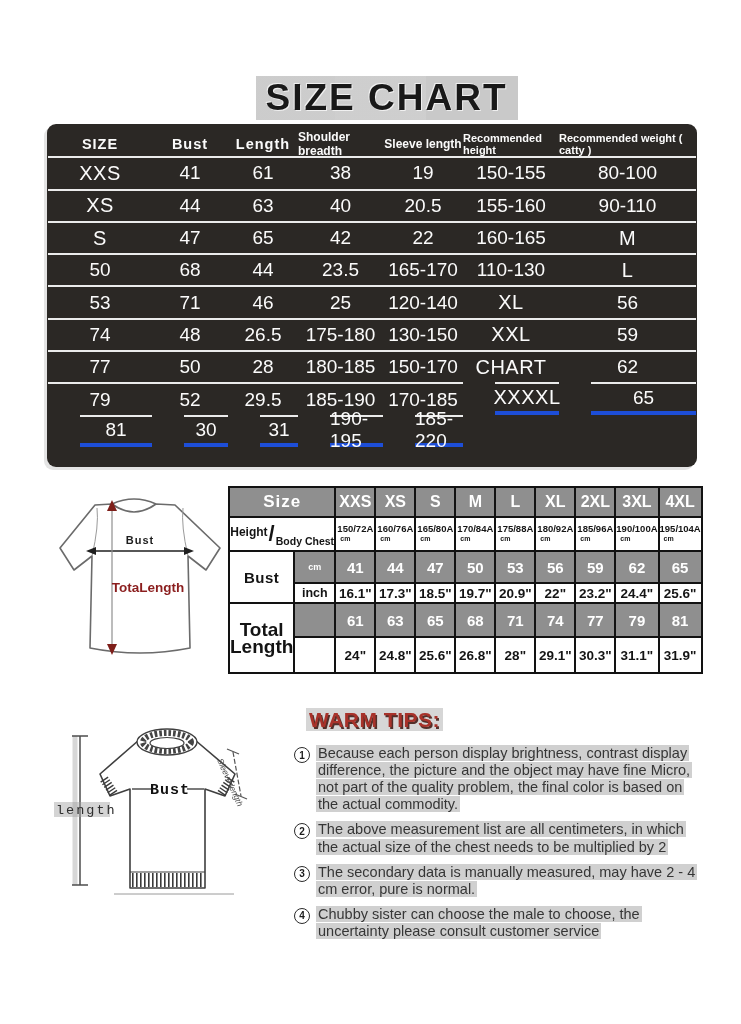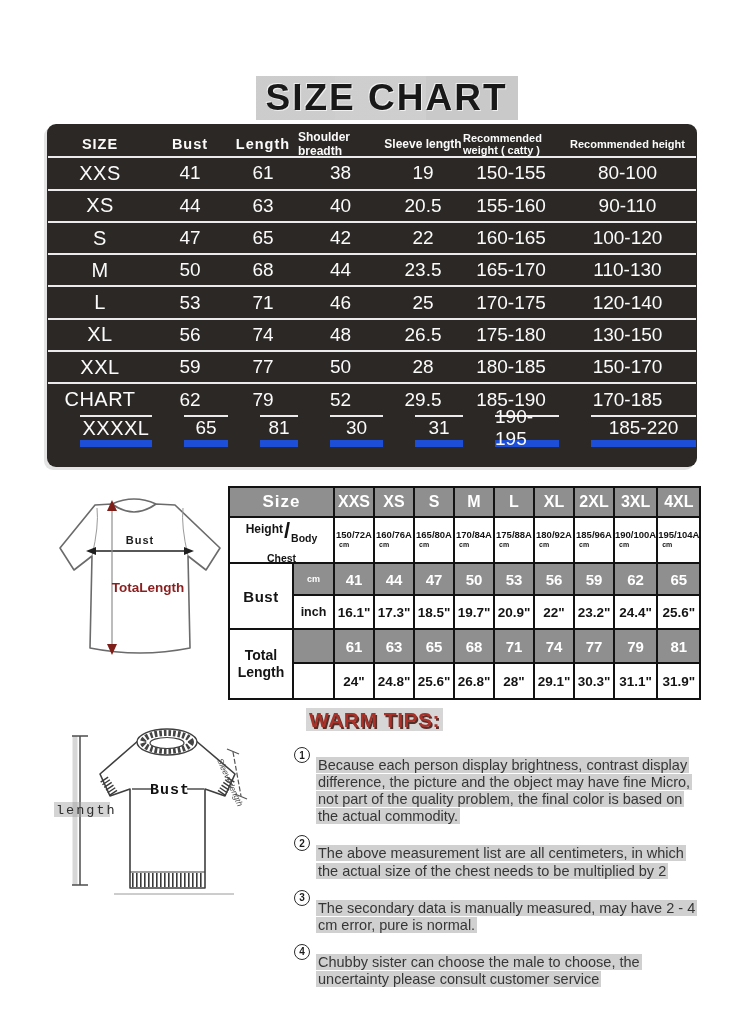--- a/index.html
+++ b/index.html
@@ -20,21 +20,21 @@
       background:#2b2825;border-radius:9px;box-shadow:-3px 3px 0 rgba(205,205,205,.55);
       color:#fbfbfb;}
   .mt-grid{display:grid;grid-template-columns:104px 76px 70px 85px 80px 96px 137px;
       grid-auto-rows:32.3px;width:648px;margin:0 1px;}
   .mt-cell{display:flex;align-items:center;justify-content:center;}
   .mt-head{height:40px;font-weight:bold;}
   .mt-head.h-big{font-size:14.5px;letter-spacing:1px;}
   .mt-head.h-mid{font-size:12px;letter-spacing:0;}
   .mt-head.h-sm{font-size:11px;}
   .mt-row-line{border-top:2px solid #ebebeb;}
-  .mt-last{border-bottom:7px solid #1d4ed8;margin-left:32px;}
+  .mt-last{border-bottom:4px solid #1d4ed8;margin-left:32px;}
   .mt-val{font-size:19px;}
   .mt-size{font-size:20px;letter-spacing:.5px;}
 
   
   table.detail{position:absolute;left:228px;top:486px;border-collapse:collapse;table-layout:fixed;}
   table.detail td{border:2px solid #121212;text-align:center;vertical-align:middle;
       font-weight:bold;padding:0;overflow:hidden;}
   td.g{background:#8f8f8f;color:#ffffff;}
   td.w{background:#ffffff;color:#141414;}
   .dt-size{font-size:17px;letter-spacing:1px;}
@@ -42,32 +42,32 @@
   .hc-h{font-size:12px;position:relative;top:-5px;}
   .hc-slash{font-size:22px;font-weight:bold;margin:0 1px;}
   .hc-c{font-size:10.5px;position:relative;top:4px;}
   .hcv{font-size:9.5px;line-height:10px;padding-top:2px;margin-left:40px;}
   .hcv .u{display:block;font-size:7px;text-align:left;padding-left:4px;font-weight:bold;}
   .dt-lab{font-size:15px;letter-spacing:.5px;}
   .dt-sub{font-size:9px;}
   .dt-sub2{font-size:12.5px;}
   .dt-cm{font-size:15px;}
   .dt-in{font-size:13.5px;}
-  .dt-total{font-size:14px;line-height:17px;}
+  .dt-total{font-size:19px;line-height:17px;}
 
   
   .tips{position:absolute;left:294px;top:696px;width:408px;}
   .tips-head{margin:12px;font-size:21px;font-weight:800;color:#a8322a;letter-spacing:.5px;}
   .tips-head span{background:rgba(128,128,128,.32);padding:0 3px;
       text-shadow:1.5px 1.5px 0 rgba(60,18,12,.85);}
   .tip-list{list-style:none;margin:13px 0 0 0;padding:0;display:flex;flex-direction:column;gap:8px;}
   .tip{display:flex;gap:6px;align-items:flex-start;}
   .tip-num{flex:none;width:14px;height:14px;margin-top:2px;border:1.6px solid #2b2b2b;border-radius:50%;
       display:flex;align-items:center;justify-content:center;font-size:10px;font-weight:bold;color:#1c1c1c;background:#fff;}
-  .tip-text{font-size:14.5px;line-height:1.18;color:#363636;margin-top:12px;}
+  .tip-text{font-size:14.5px;line-height:1.18;color:#363636;}
   .tip-text i{font-style:normal;background:rgba(143,143,143,.42);padding:0 2px;
       -webkit-box-decoration-break:clone;box-decoration-break:clone;}
 
   
   .svg-abs{position:absolute;}
   .mono{font-family:"Liberation Mono",monospace;}
 </style>
 </head>
 <body>
 
@@ -77,22 +77,22 @@
     <span>SIZE CHART</span>
   </h1>
 
   <div class="main-table">
     <div class="mt-grid">
       <div class="mt-cell mt-head h-big">SIZE</div>
       <div class="mt-cell mt-head h-big">Bust</div>
       <div class="mt-cell mt-head h-big">Length</div>
       <div class="mt-cell mt-head h-mid">Shoulder breadth</div>
       <div class="mt-cell mt-head h-mid">Sleeve length</div>
+      <div class="mt-cell mt-head h-sm">Recommended height</div>
       <div class="mt-cell mt-head h-sm">Recommended weight ( catty )</div>
-      <div class="mt-cell mt-head h-sm">Recommended height</div>
 
       <div class="mt-cell mt-row-line mt-size">XXS</div>
       <div class="mt-cell mt-row-line mt-val">41</div>
       <div class="mt-cell mt-row-line mt-val">61</div>
       <div class="mt-cell mt-row-line mt-val">38</div>
       <div class="mt-cell mt-row-line mt-val">19</div>
       <div class="mt-cell mt-row-line mt-val">150-155</div>
       <div class="mt-cell mt-row-line mt-val">80-100</div>
 
       <div class="mt-cell mt-row-line mt-size">XS</div>
@@ -102,36 +102,34 @@
       <div class="mt-cell mt-row-line mt-val">20.5</div>
       <div class="mt-cell mt-row-line mt-val">155-160</div>
       <div class="mt-cell mt-row-line mt-val">90-110</div>
 
       <div class="mt-cell mt-row-line mt-size">S</div>
       <div class="mt-cell mt-row-line mt-val">47</div>
       <div class="mt-cell mt-row-line mt-val">65</div>
       <div class="mt-cell mt-row-line mt-val">42</div>
       <div class="mt-cell mt-row-line mt-val">22</div>
       <div class="mt-cell mt-row-line mt-val">160-165</div>
-      <div class="mt-cell mt-row-line mt-val">100-120</div>
 
       <div class="mt-cell mt-row-line mt-size">M</div>
       <div class="mt-cell mt-row-line mt-val">50</div>
       <div class="mt-cell mt-row-line mt-val">68</div>
       <div class="mt-cell mt-row-line mt-val">44</div>
       <div class="mt-cell mt-row-line mt-val">23.5</div>
       <div class="mt-cell mt-row-line mt-val">165-170</div>
       <div class="mt-cell mt-row-line mt-val">110-130</div>
 
       <div class="mt-cell mt-row-line mt-size">L</div>
       <div class="mt-cell mt-row-line mt-val">53</div>
       <div class="mt-cell mt-row-line mt-val">71</div>
       <div class="mt-cell mt-row-line mt-val">46</div>
       <div class="mt-cell mt-row-line mt-val">25</div>
-      <div class="mt-cell mt-row-line mt-val">170-175</div>
       <div class="mt-cell mt-row-line mt-val">120-140</div>
 
       <div class="mt-cell mt-row-line mt-size">XL</div>
       <div class="mt-cell mt-row-line mt-val">56</div>
       <div class="mt-cell mt-row-line mt-val">74</div>
       <div class="mt-cell mt-row-line mt-val">48</div>
       <div class="mt-cell mt-row-line mt-val">26.5</div>
       <div class="mt-cell mt-row-line mt-val">175-180</div>
       <div class="mt-cell mt-row-line mt-val">130-150</div>
 
@@ -223,21 +221,21 @@
       <td class="g dt-cm">41</td>
       <td class="g dt-cm">44</td>
       <td class="g dt-cm">47</td>
       <td class="g dt-cm">50</td>
       <td class="g dt-cm">53</td>
       <td class="g dt-cm">56</td>
       <td class="g dt-cm">59</td>
       <td class="g dt-cm">62</td>
       <td class="g dt-cm">65</td>
     </tr>
-    <tr style="height:34px">
+    <tr style="height:20px">
       <td class="w dt-sub2">inch</td>
       <td class="w dt-in">16.1"</td>
       <td class="w dt-in">17.3"</td>
       <td class="w dt-in">18.5"</td>
       <td class="w dt-in">19.7"</td>
       <td class="w dt-in">20.9"</td>
       <td class="w dt-in">22"</td>
       <td class="w dt-in">23.2"</td>
       <td class="w dt-in">24.4"</td>
       <td class="w dt-in">25.6"</td>

